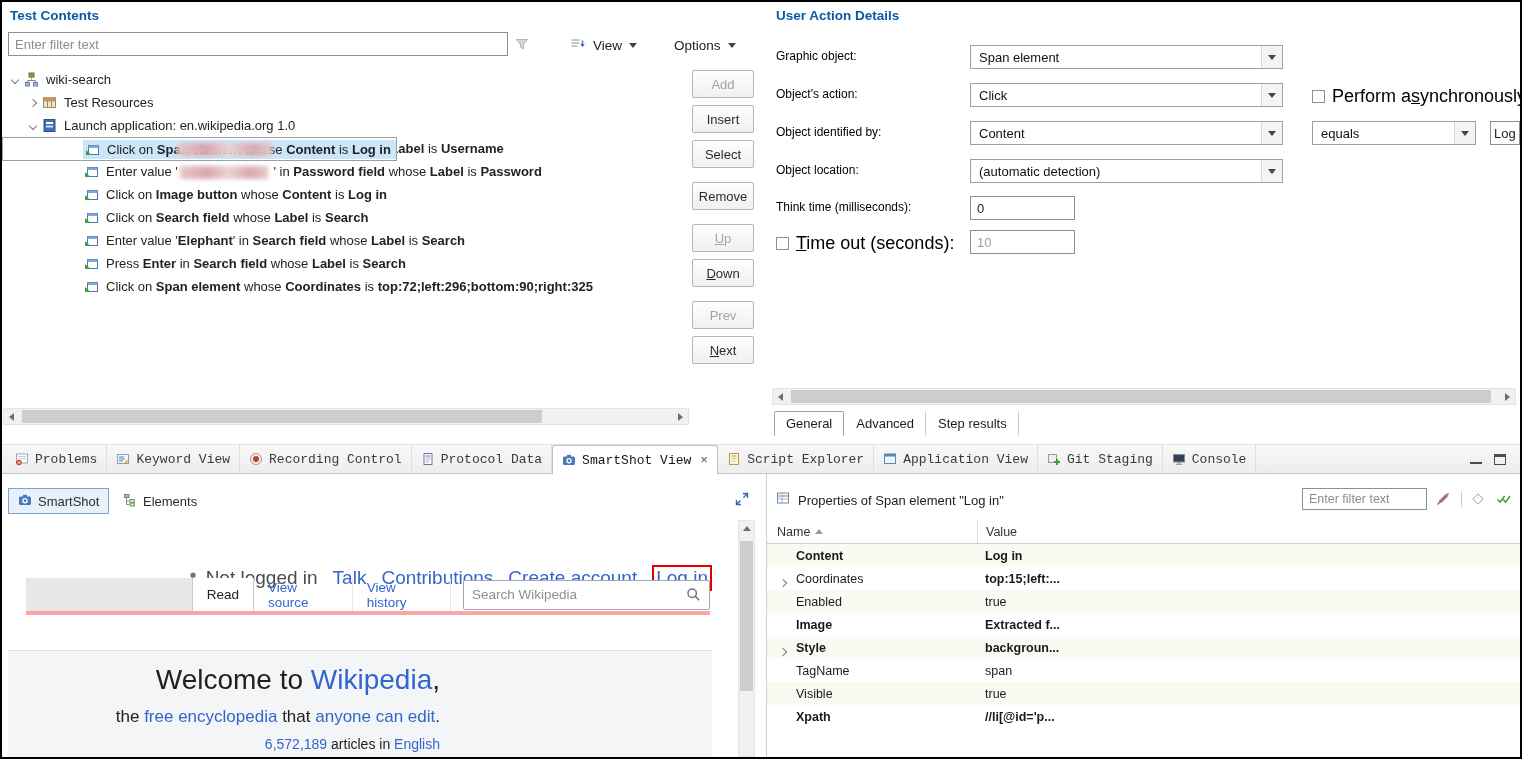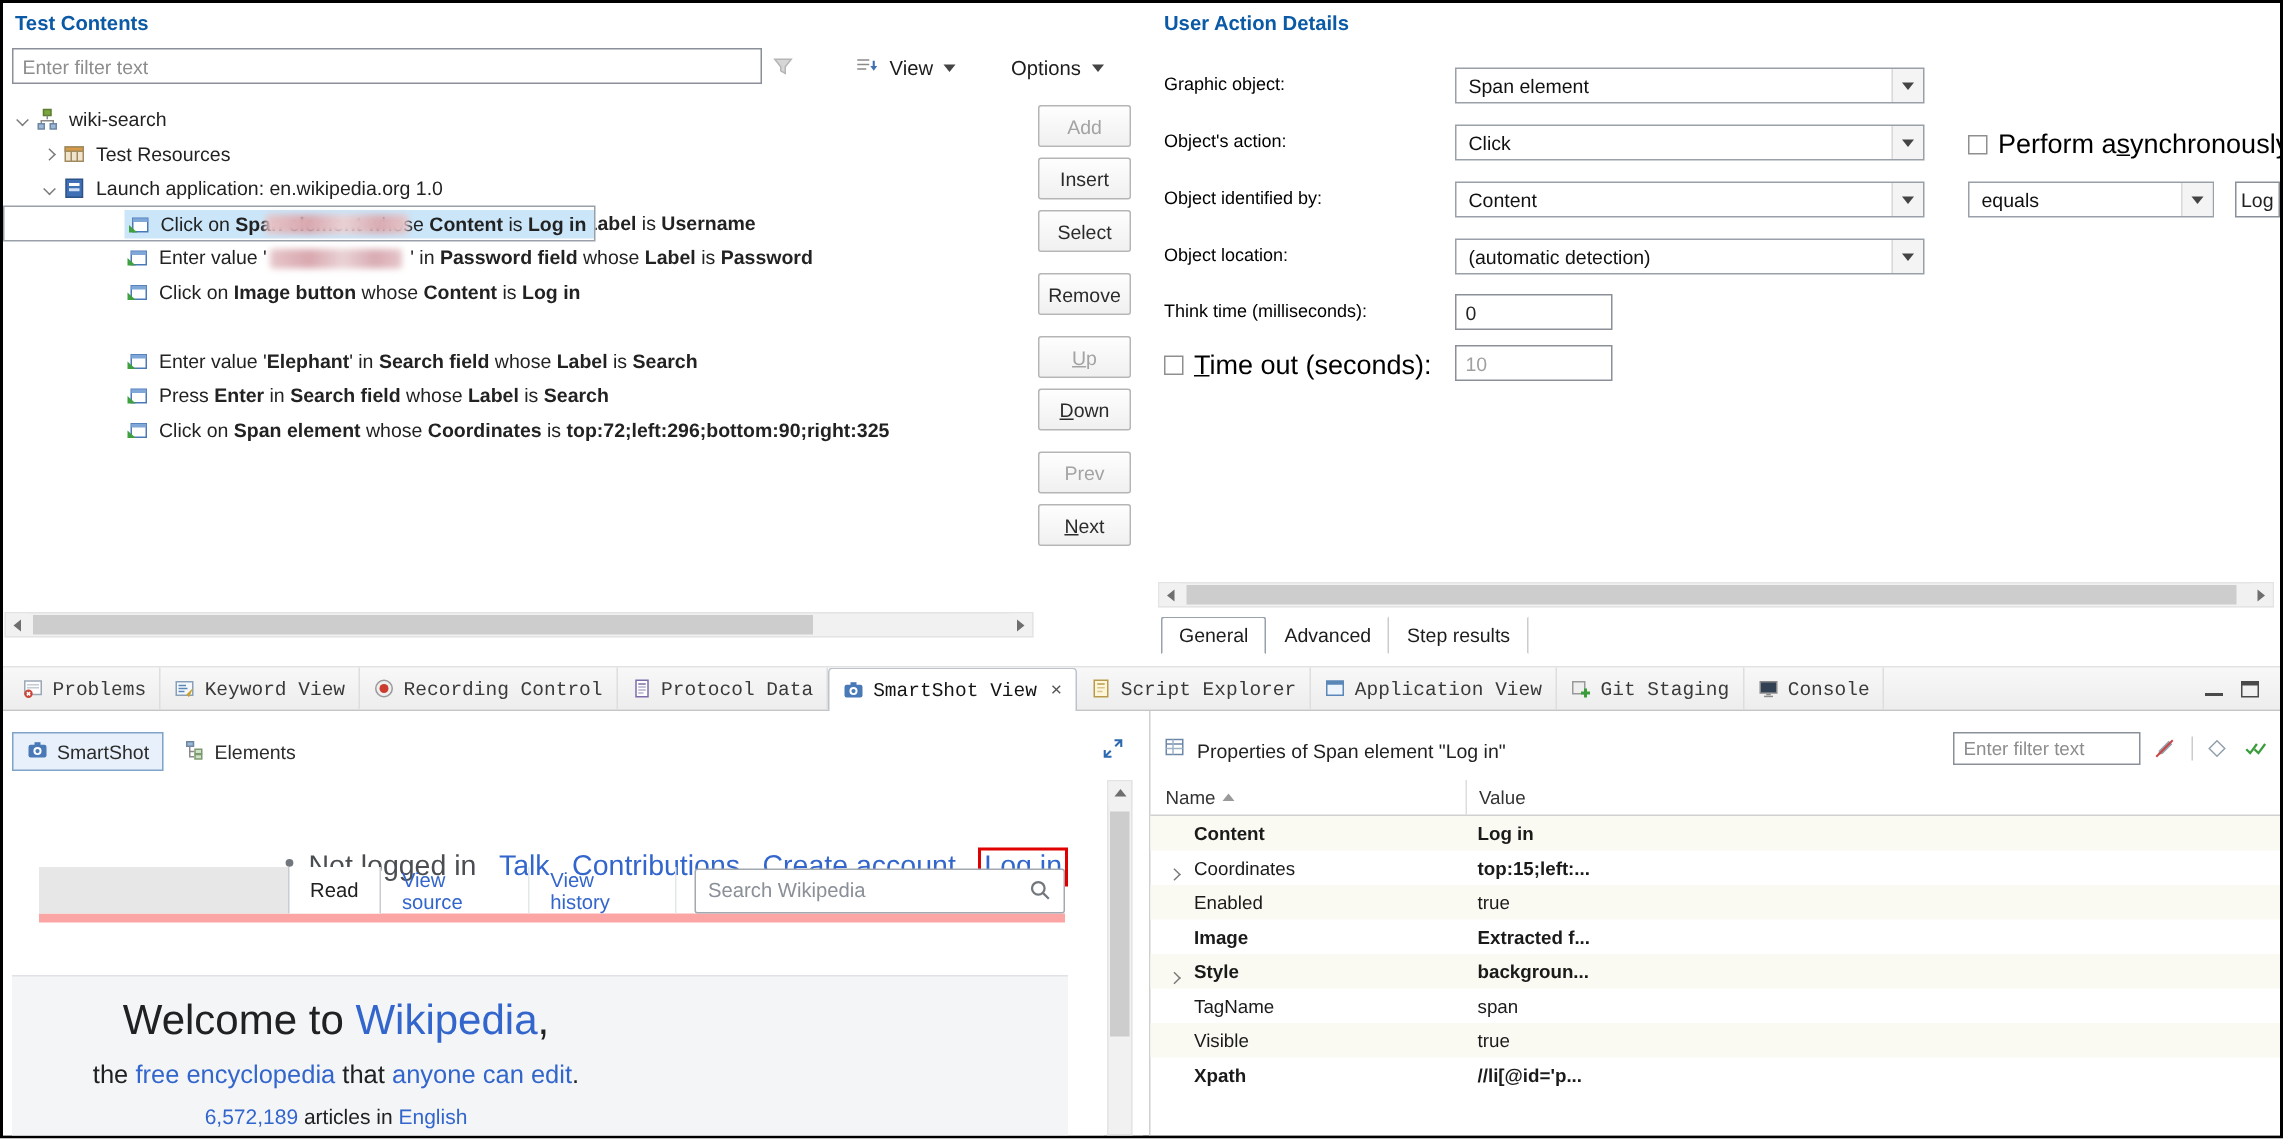--- a/index.html
+++ b/index.html
@@ -90,29 +90,29 @@
   #ss-tab { left:6px; border:1px solid #7fa3c9; background:#e8f1fb; }
   #el-tab { left:112px; }
   #bl-expand { left:733px; top:18px; width:14px; height:14px; }
   #wiki-viewport { position:absolute; left:6px; top:46px; width:728px; height:237px; background:#fff; overflow:hidden; }
   #personal-bar { position:absolute; top:16px; right:24px; display:flex; align-items:center; font-size:19px;margin-top:29px; }
   #personal-links { display:inline-flex; align-items:center; }
   #personal-links .ptext { color:#4a4d51; margin-left:6px; }
   #personal-links .wlink { margin-left:15px; }
   .wlink { color:#3366cc; }
   .redbox { border:2px solid #e00000; padding:0 2px; }
-  #wiki-tabrow { position:absolute; top:58px; left:18px; right:26px; height:37px; border-bottom:6px solid #fca5a5; display:flex; align-items:stretch; }
+  #wiki-tabrow { position:absolute; top:58px; left:18px; right:26px; height:37px; border-bottom:4px solid #fca5a5; display:flex; align-items:stretch; }
   #wiki-grayblock { width:170px; background:#e7e7e7; }
   #wiki-tabs { display:flex; align-items:stretch; }
   .wtab { padding:0 14px; font-size:13.5px; color:#3366cc; display:flex; align-items:center; border-right:1px solid #e4e7ea; }
   .wtab.active { color:#202122; background:#fff; border-left:1px solid #c8ccd1; border-right:1px solid #c8ccd1; }
   #wiki-search { margin-left:12px; align-self:center; width:253px; height:30px; border:1px solid #a2a9b1; border-radius:2px; display:flex; align-items:center; padding:0 8px; background:#fff; }
   #wiki-search-text { flex:1; color:#8a9097; font-size:13.5px; }
   #wiki-banner { position:absolute; top:130px; left:0; width:704px; height:110px; background:#f4f5f7; border-top:1px solid #e0e2e5; }
-  #banner-inner { width:432px; text-align:center; padding-top:13px; }
+  #banner-inner { width:432px; text-align:right; padding-top:13px; }
   #wiki-headline { font-size:28px; color:#202122; }
   #wiki-sub { font-size:17px; color:#202122; margin-top:11px; }
   #wiki-stats { font-size:14px; color:#202122; margin-top:9px; }
   #bl-vscroll { left:736px; top:46px; height:237px; }
 
   
   #br-panel { left:764px; top:472px; width:754px; height:283px; background:#fff; border-left:1px solid #cfcfcf; }
   #pr-icon { left:9px; top:17px; width:14px; height:14px; }
   #pr-title { left:31px; top:19px; font-size:13px; color:#222; }
   #pr-tools { position:absolute; right:8px; top:14px; display:flex; gap:9px; align-items:center; }
@@ -257,20 +257,30 @@
                 <rect x="3.5" y="3.5" width="10" height="2.5" fill="#7fa7d7"></rect>
                 <path d="M1 13 L1 8 L6.5 13 Z" fill="#3fa040"></path>
               </svg>
             </span>
             <span><span>Click on </span><span class="b">Image button</span><span> whose </span><span class="b">Content</span><span> is </span><span class="b">Log in</span></span>
           </span>
         </div>
         <div class="tree-row">
           <span class="sp" style="width: 66px;"></span>
           <span class="expander"></span>
+          <span class="row-content">
+            <span class="ticon">
+              <svg width="15" height="15" viewBox="0 0 15 15">
+                <rect x="3.5" y="3.5" width="10" height="9" fill="#fff" stroke="#4a79b8"></rect>
+                <rect x="3.5" y="3.5" width="10" height="2.5" fill="#7fa7d7"></rect>
+                <path d="M1 13 L1 8 L6.5 13 Z" fill="#3fa040"></path>
+              </svg>
+            </span>
+            <span><span>Click on </span><span class="b">Search field</span><span> whose </span><span class="b">Label</span><span> is </span><span class="b">Search</span></span>
+          </span>
         </div>
         <div class="tree-row">
           <span class="sp" style="width: 66px;"></span>
           <span class="expander"></span>
           <span class="row-content">
             <span class="ticon">
               <svg width="15" height="15" viewBox="0 0 15 15">
                 <rect x="3.5" y="3.5" width="10" height="9" fill="#fff" stroke="#4a79b8"></rect>
                 <rect x="3.5" y="3.5" width="10" height="2.5" fill="#7fa7d7"></rect>
                 <path d="M1 13 L1 8 L6.5 13 Z" fill="#3fa040"></path>

